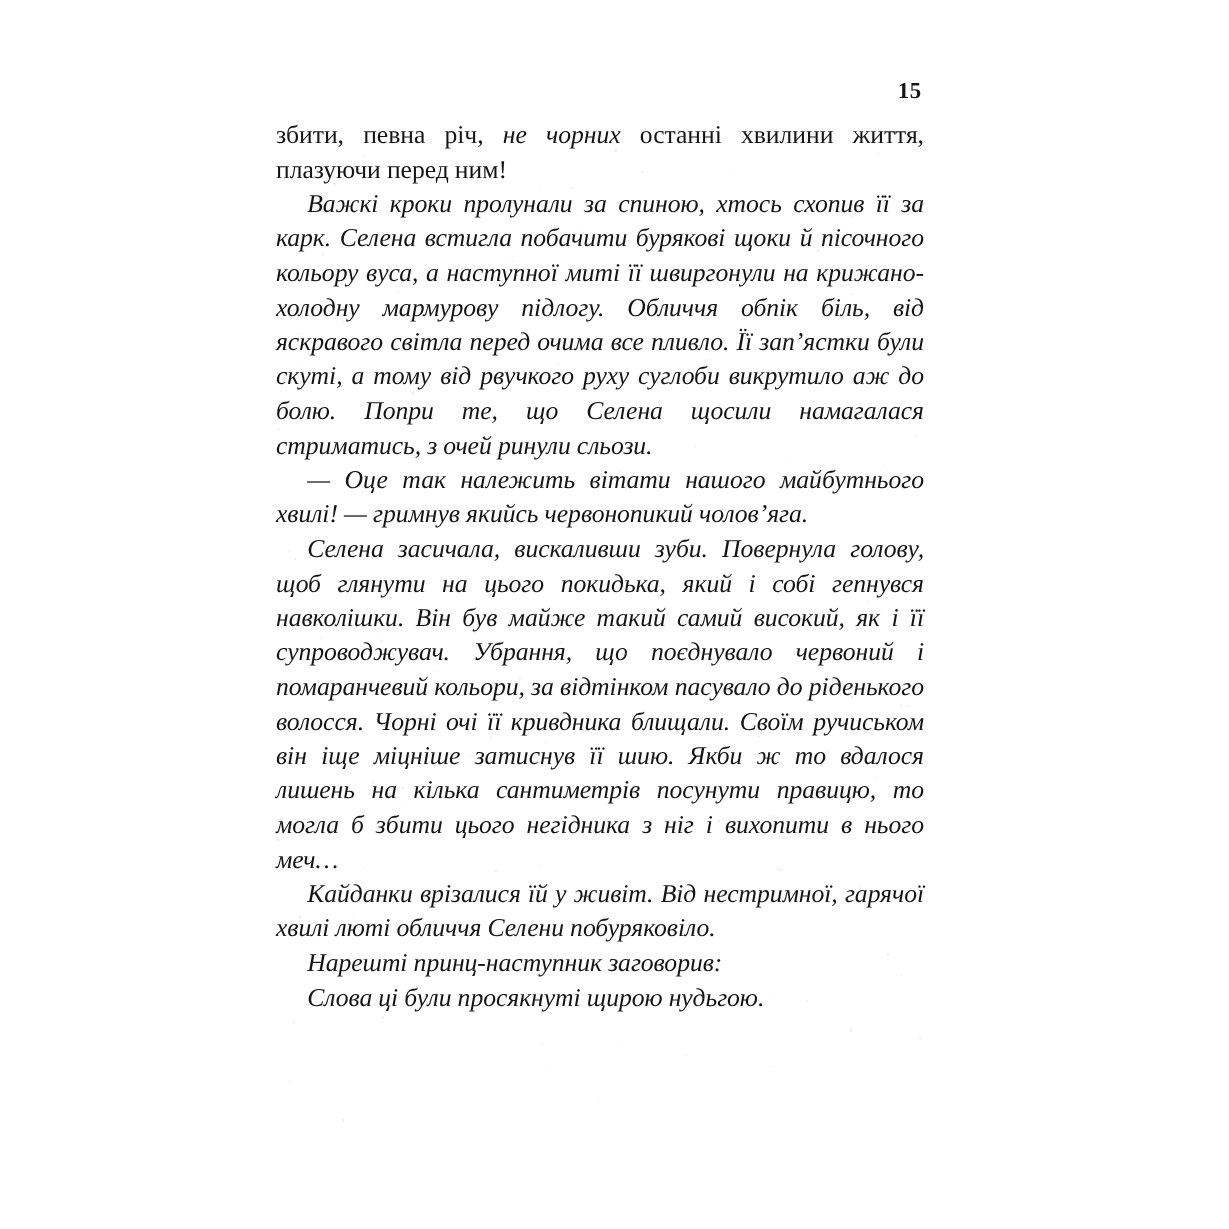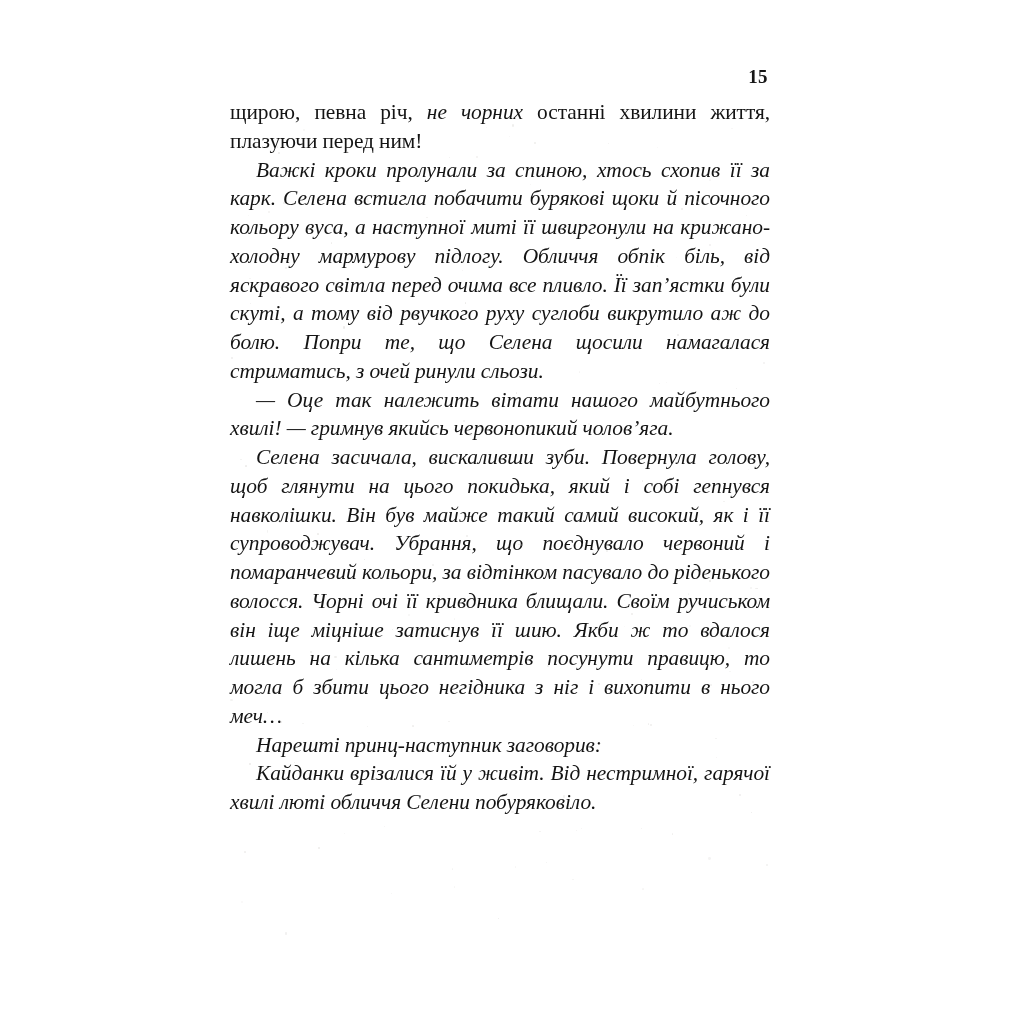--- a/index.html
+++ b/index.html
@@ -83,26 +83,27 @@
   }
 </style>
 </head>
 <body>
 
 <div class="page">
 
   <div class="folio">15</div>
 
   <div class="textblock">
-      <p class="para"><span>щирою, певна річ, </span><em>не чорних</em><span> останні хвилини життя, плазуючи перед ним!</span></p>
+      <p class="para"><span>збити, певна річ, </span><em>не чорних</em><span> останні хвилини життя, плазуючи перед ним!</span></p>
       <p class="para indent">Важкі кроки пролунали за спиною, хтось схопив її за карк. Селена встигла побачити бурякові щоки й пісочного кольору вуса, а наступної миті її швиргонули на крижано-холодну мармурову підлогу. Обличчя обпік біль, від яскравого світла перед очима все пливло. Її зап’ястки були скуті, а тому від рвучкого руху суглоби викрутило аж до болю. Попри те, що Селена щосили намагалася стриматись, з очей ринули сльози.</p>
       <p class="para indent dialogue">— Оце так належить вітати нашого майбутнього хвилі! — гримнув якийсь червонопикий чолов’яга.</p>
       <p class="para indent">Селена засичала, вискаливши зуби. Повернула голову, щоб глянути на цього покидька, який і собі гепнувся навколішки. Він був майже такий самий високий, як і її супроводжувач. Убрання, що поєднувало червоний і помаранчевий кольори, за відтінком пасувало до ріденького волосся. Чорні очі її кривдника блищали. Своїм ручиськом він іще міцніше затиснув її шию. Якби ж то вдалося лишень на кілька сантиметрів посунути правицю, то могла б збити цього негідника з ніг і вихопити в нього меч…</p>
+      <p class="para indent">Кайданки врізалися їй у живіт. Від нестримної, гарячої хвилі люті обличчя Селени побуряковіло.</p>
       <p class="para indent">Нарешті принц-наступник заговорив:</p>
-      <p class="para indent">Кайданки врізалися їй у живіт. Від нестримної, гарячої хвилі люті обличчя Селени побуряковіло.</p>
+      <p class="para indent">Слова ці були просякнуті щирою нудьгою.</p>
     </div>
 
   <div class="speckles">
       <i class="speck" style="width: 0.97px; height: 0.97px; left: 573.9px; top: 111.5px; opacity: 0.58;"></i>
       <i class="speck" style="width: 1.61px; height: 1.61px; left: 728.3px; top: 647.4px; opacity: 0.26;"></i>
       <i class="speck" style="width: 1.98px; height: 1.98px; left: 514.5px; top: 866.2px; opacity: 0.34;"></i>
       <i class="speck" style="width: 0.78px; height: 0.78px; left: 271.5px; top: 601.4px; opacity: 0.46;"></i>
       <i class="speck" style="width: 2.02px; height: 2.02px; left: 709.1px; top: 243.6px; opacity: 0.53;"></i>
       <i class="speck" style="width: 0.85px; height: 0.85px; left: 305.3px; top: 749.9px; opacity: 0.42;"></i>
       <i class="speck" style="width: 2.2px; height: 2.2px; left: 392.7px; top: 344.9px; opacity: 0.68;"></i>

